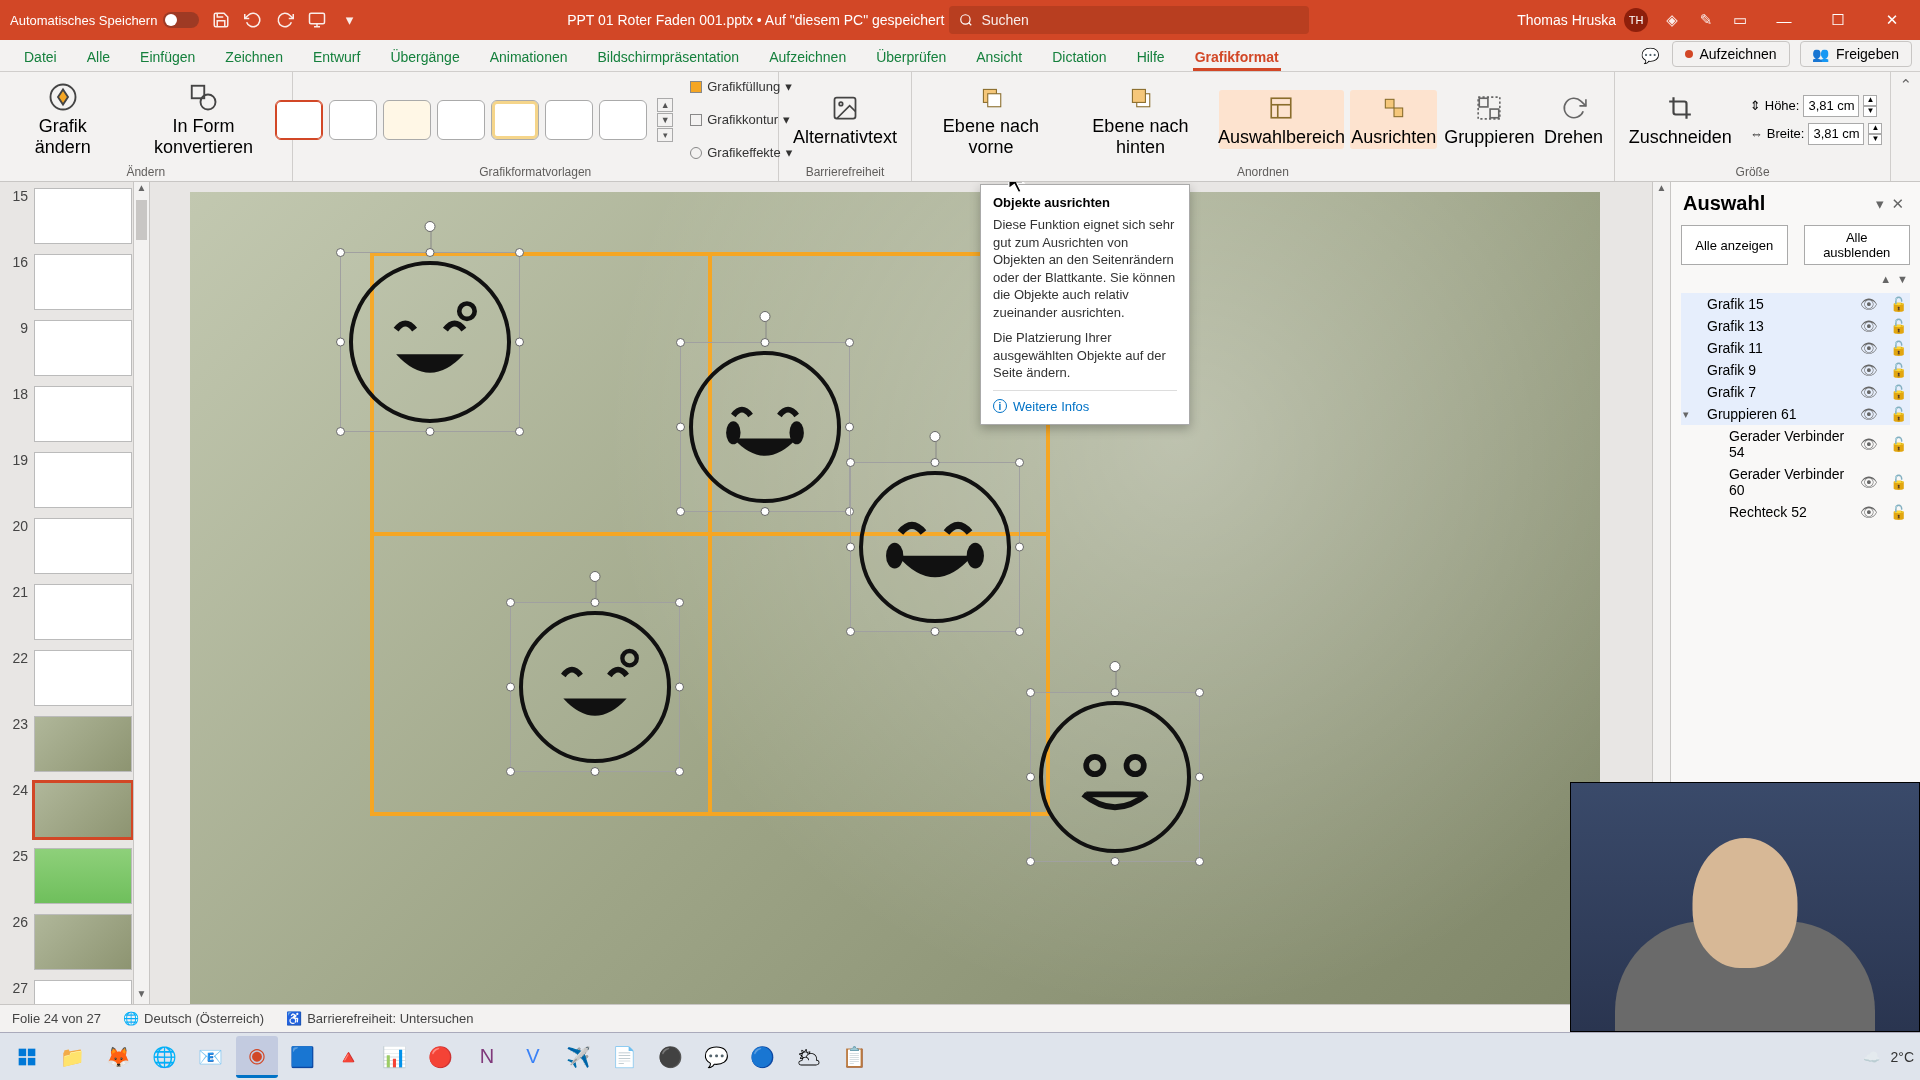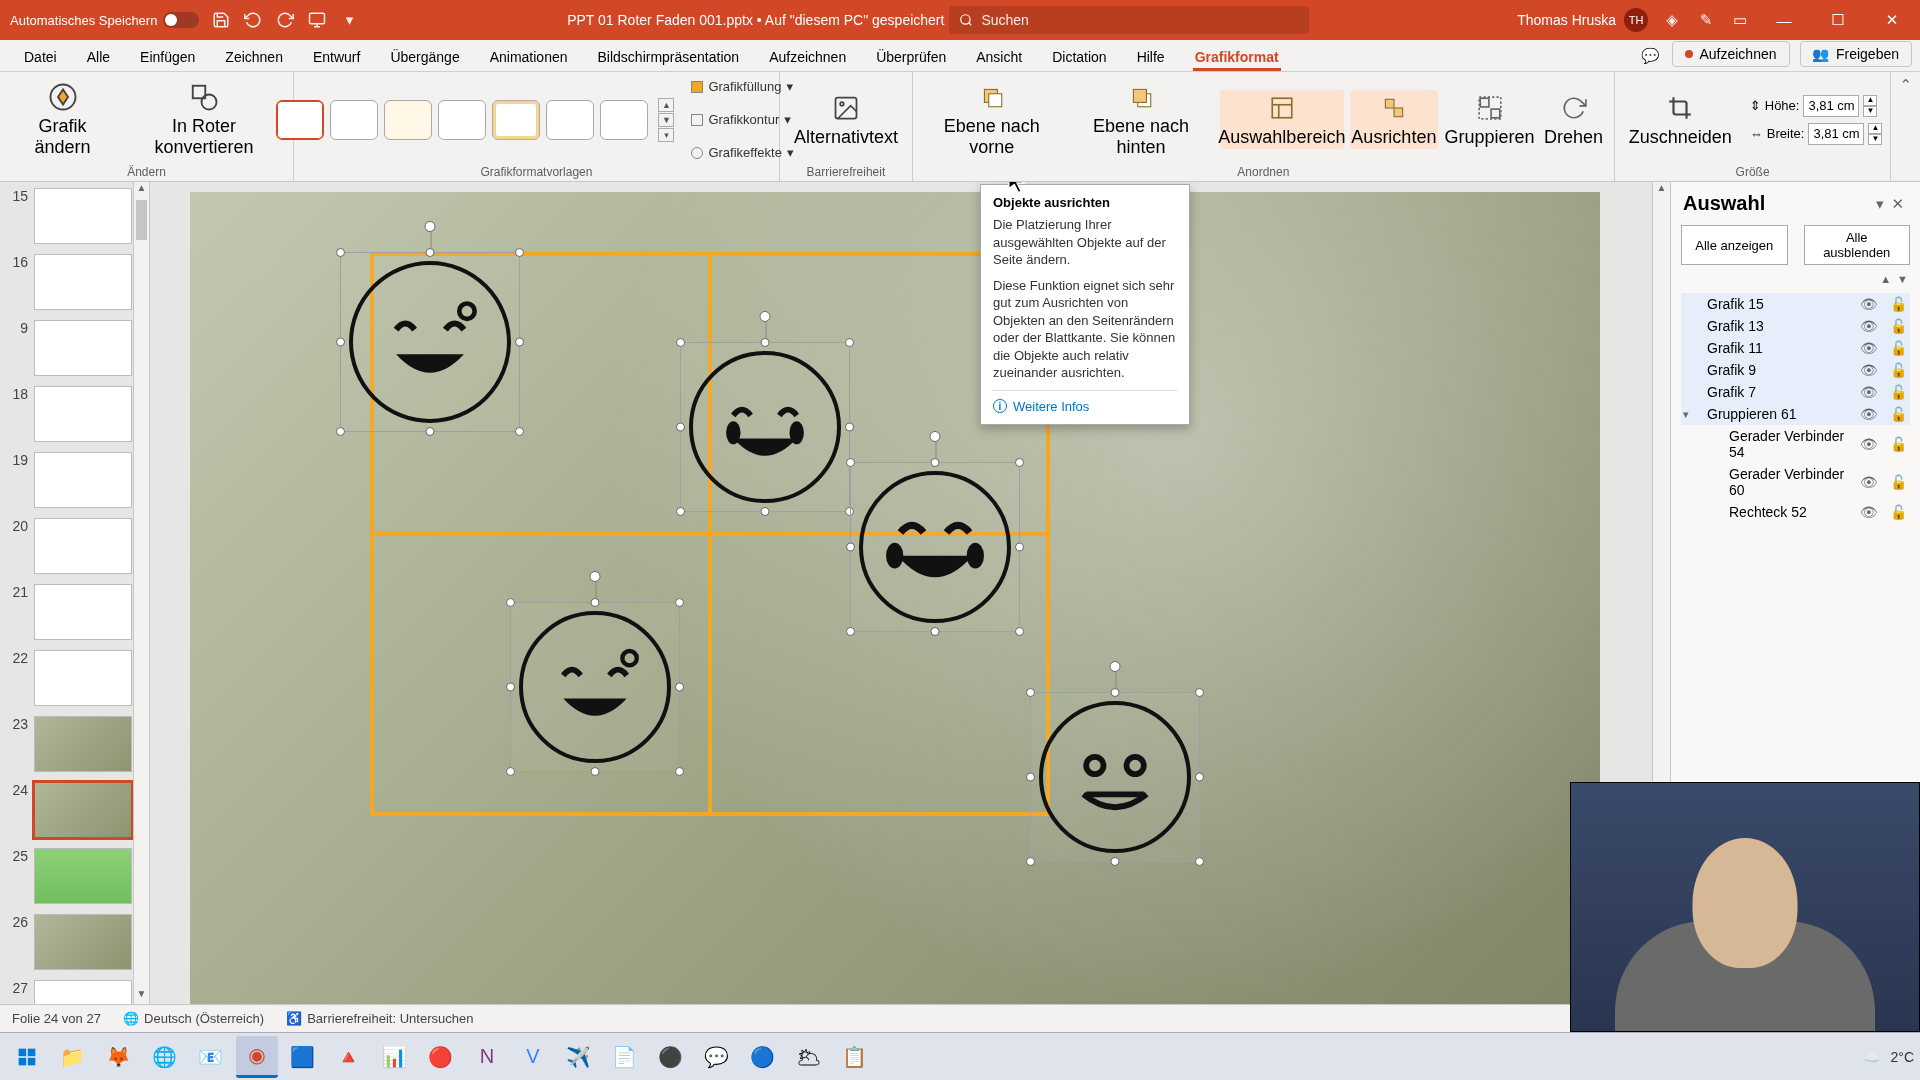--- a/index.html
+++ b/index.html
@@ -17,21 +17,21 @@
 .searchbox { width:360px; height:28px; background:#b83e20; border-radius:4px; display:flex; align-items:center; padding:0 10px; gap:8px; }
 .searchbox input { background:transparent; border:none; color:#fff; outline:none; flex:1; font-size:14px; }
 .searchbox input::placeholder { color:#fff; opacity:.9; }
 .titlebar .right { display:flex; align-items:center; gap:14px; padding-right:8px; }
 .user { display:flex; align-items:center; gap:8px; font-size:14px; }
 .avatar { width:24px; height:24px; border-radius:50%; background:#8e1f0b; display:flex; align-items:center; justify-content:center; font-size:11px; }
 .winbtn { width:40px; height:40px; display:flex; align-items:center; justify-content:center; cursor:pointer; }
 
 
 .tabs { height:32px; background:#f3f2f1; display:flex; align-items:flex-end; padding-left:10px; gap:2px; border-bottom:1px solid #d0cecc; }
-.tab { padding:6px 14px; font-size:14px; color:#000000; cursor:pointer; position:relative; }
+.tab { padding:6px 14px; font-size:14px; color:#15803d; cursor:pointer; position:relative; }
 .tab.context { color:#d24726; font-weight:600; }
 .tab.context::after { content:""; position:absolute; left:12px; right:12px; bottom:0; height:3px; background:#d24726; }
 .tabs .spacer { flex:1; }
 .tabs .rightbtn { padding:4px 12px; font-size:14px; display:flex; align-items:center; gap:6px; border:1px solid #c8c6c4; border-radius:4px; margin-right:8px; margin-bottom:4px; cursor:pointer; }
 .rec-dot { width:8px; height:8px; border-radius:50%; background:#d24726; display:inline-block; }
 
 
 .ribbon { height:110px; background:#f3f2f1; border-bottom:1px solid #c8c6c4; display:flex; }
 .group { border-right:1px solid #d0cecc; padding:4px 8px 2px; display:flex; flex-direction:column; align-items:center; }
 .group-body { flex:1; display:flex; align-items:center; gap:6px; }
@@ -219,21 +219,21 @@
           </div>
           <span>Grafik ändern</span>
         </div>
       <div class="bigbtn">
           <div class="ico">
             <svg width="30" height="30" viewBox="0 0 24 24" fill="none" stroke="#444" stroke-width="1.5">
               <rect x="3" y="3" width="10" height="10"></rect>
               <circle cx="16" cy="16" r="6"></circle>
             </svg>
           </div>
-          <span>In Roter konvertieren</span>
+          <span>In Form konvertieren</span>
         </div>
     </div>
     <div class="group-label">Ändern</div>
   </div>
   <div class="group" style="min-width:400px">
     <div class="group-body">
       <div class="style-swatch sel"></div>
       <div class="style-swatch"></div>
       <div class="style-swatch" style="background:#fff7e6"></div>
       <div class="style-swatch"></div>
@@ -535,22 +535,22 @@
           <span class="handle h-ml"></span>
           <span class="handle h-mr"></span>
           <span class="handle h-bl"></span>
           <span class="handle h-bm"></span>
           <span class="handle h-br"></span>
       </div>
     </div>
 
     <div class="tooltip" style="left:830px;top:2px">
       <div class="tt-title">Objekte ausrichten</div>
+      <div class="tt-body">Diese Funktion eignet sich sehr gut zum Ausrichten von Objekten an den Seitenrändern oder der Blattkante. Sie können die Objekte auch relativ zueinander ausrichten.</div>
       <div class="tt-body">Die Platzierung Ihrer ausgewählten Objekte auf der Seite ändern.</div>
-      <div class="tt-body">Diese Funktion eignet sich sehr gut zum Ausrichten von Objekten an den Seitenrändern oder der Blattkante. Sie können die Objekte auch relativ zueinander ausrichten.</div>
       <div class="tt-more">
           <span class="tt-info">i</span>
           <span>Weitere Infos</span>
         </div>
     </div>
 
     <svg class="cursor" style="left:858px;top:-14px" width="18" height="26" viewBox="0 0 12 19">
         <path d="M0 0 L0 15 L4 12 L7 18 L9 17 L6 11 L11 11 Z" fill="#000" stroke="#fff" stroke-width="1"></path>
       </svg>
 

